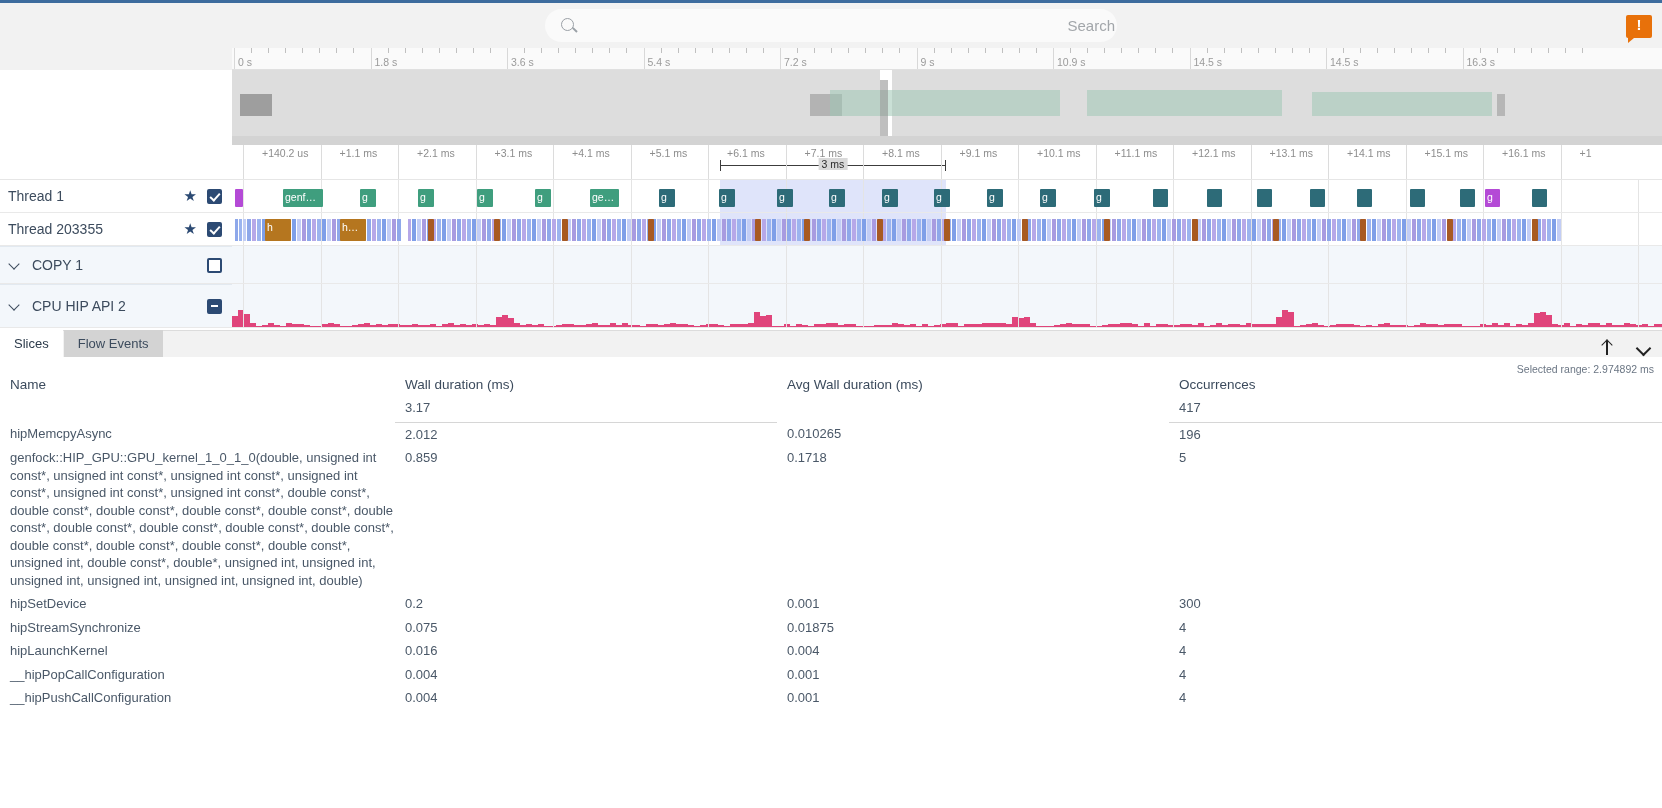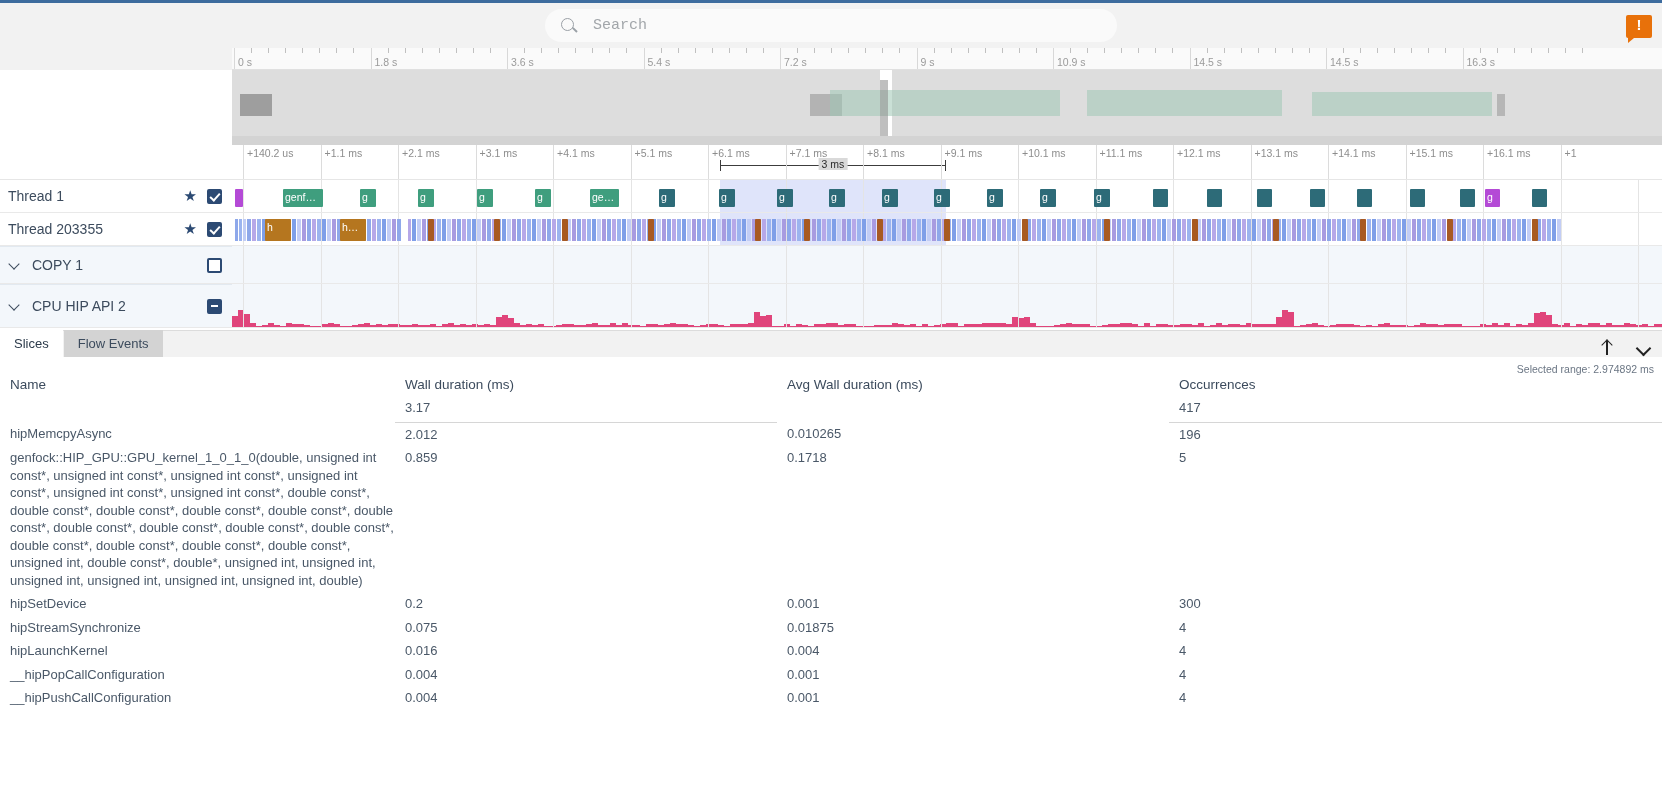--- a/index.html
+++ b/index.html
@@ -28,21 +28,21 @@
   .omnibox .srch-ico::before {
     content: ""; position: absolute; left: 2px; top: 2px; width: 11px; height: 11px;
     border: 1.6px solid #9aa0a6; border-radius: 50%;
   }
   .omnibox .srch-ico::after {
     content: ""; position: absolute; left: 12.5px; top: 13px; width: 6px; height: 1.7px;
     background: #9aa0a6; transform: rotate(45deg);
   }
   .omnibox input {
     flex: 1; border: 0; outline: none; background: transparent;
-    font-family: Liberation Mono, monospace; font-size: 15px; color: #5f6368;
+    font-family: Liberation Sans, sans-serif; font-size: 15px; color: #5f6368; text-align: right;
   }
   .omnibox input::placeholder { color: #a2a6aa; }
   .alert-badge {
     position: absolute; right: 10px; top: 12px;
     width: 26px; height: 23px; background: #e8710a; border-radius: 2px;
     color: #fff; font-size: 15px; font-weight: bold; line-height: 20px; text-align: center;
   }
   .alert-badge::after {
     content: ""; position: absolute; left: 2px; bottom: -5px;
     border-left: 6px solid #e8710a; border-bottom: 5px solid transparent;
@@ -94,21 +94,21 @@
   .chev.dn { top: 11px; }
 
   .ruler2 {
     position: absolute; left: 232px; top: 136px; width: 1430px; height: 44px;
     background: #fff; overflow: hidden; border-bottom: 1px solid #e6e6e6;
   }
   .r2-greyband {
     position: absolute; left: 0; top: 0; width: 1430px; height: 9px; background: #d3d3d3;
   }
   .r2-tick { position: absolute; top: 9px; width: 1px; height: 35px; background: #dcdcdc; }
-  .r2-label { position: absolute; top: 11px; font-size: 10.5px; color: #8d8d8d; padding-left: 4px; white-space: nowrap; }
+  .r2-label { position: absolute; top: 11px; font-size: 10.5px; color: #8d8d8d; padding-left: 19px; white-space: nowrap; }
 
   .measure { position: absolute; top: 22px; height: 14px; }
   .measure .bar { position: absolute; left: 0; right: 0; top: 7px; height: 1px; background: #3c3c3c; }
   .measure .cap { position: absolute; top: 2px; width: 1px; height: 11px; background: #3c3c3c; }
   .measure .txt {
     position: absolute; left: 50%; transform: translateX(-50%); top: 0;
     font-size: 10.5px; color: #2b2b2b; background: #d9d9d9; padding: 0 3px;
   }
 
   

